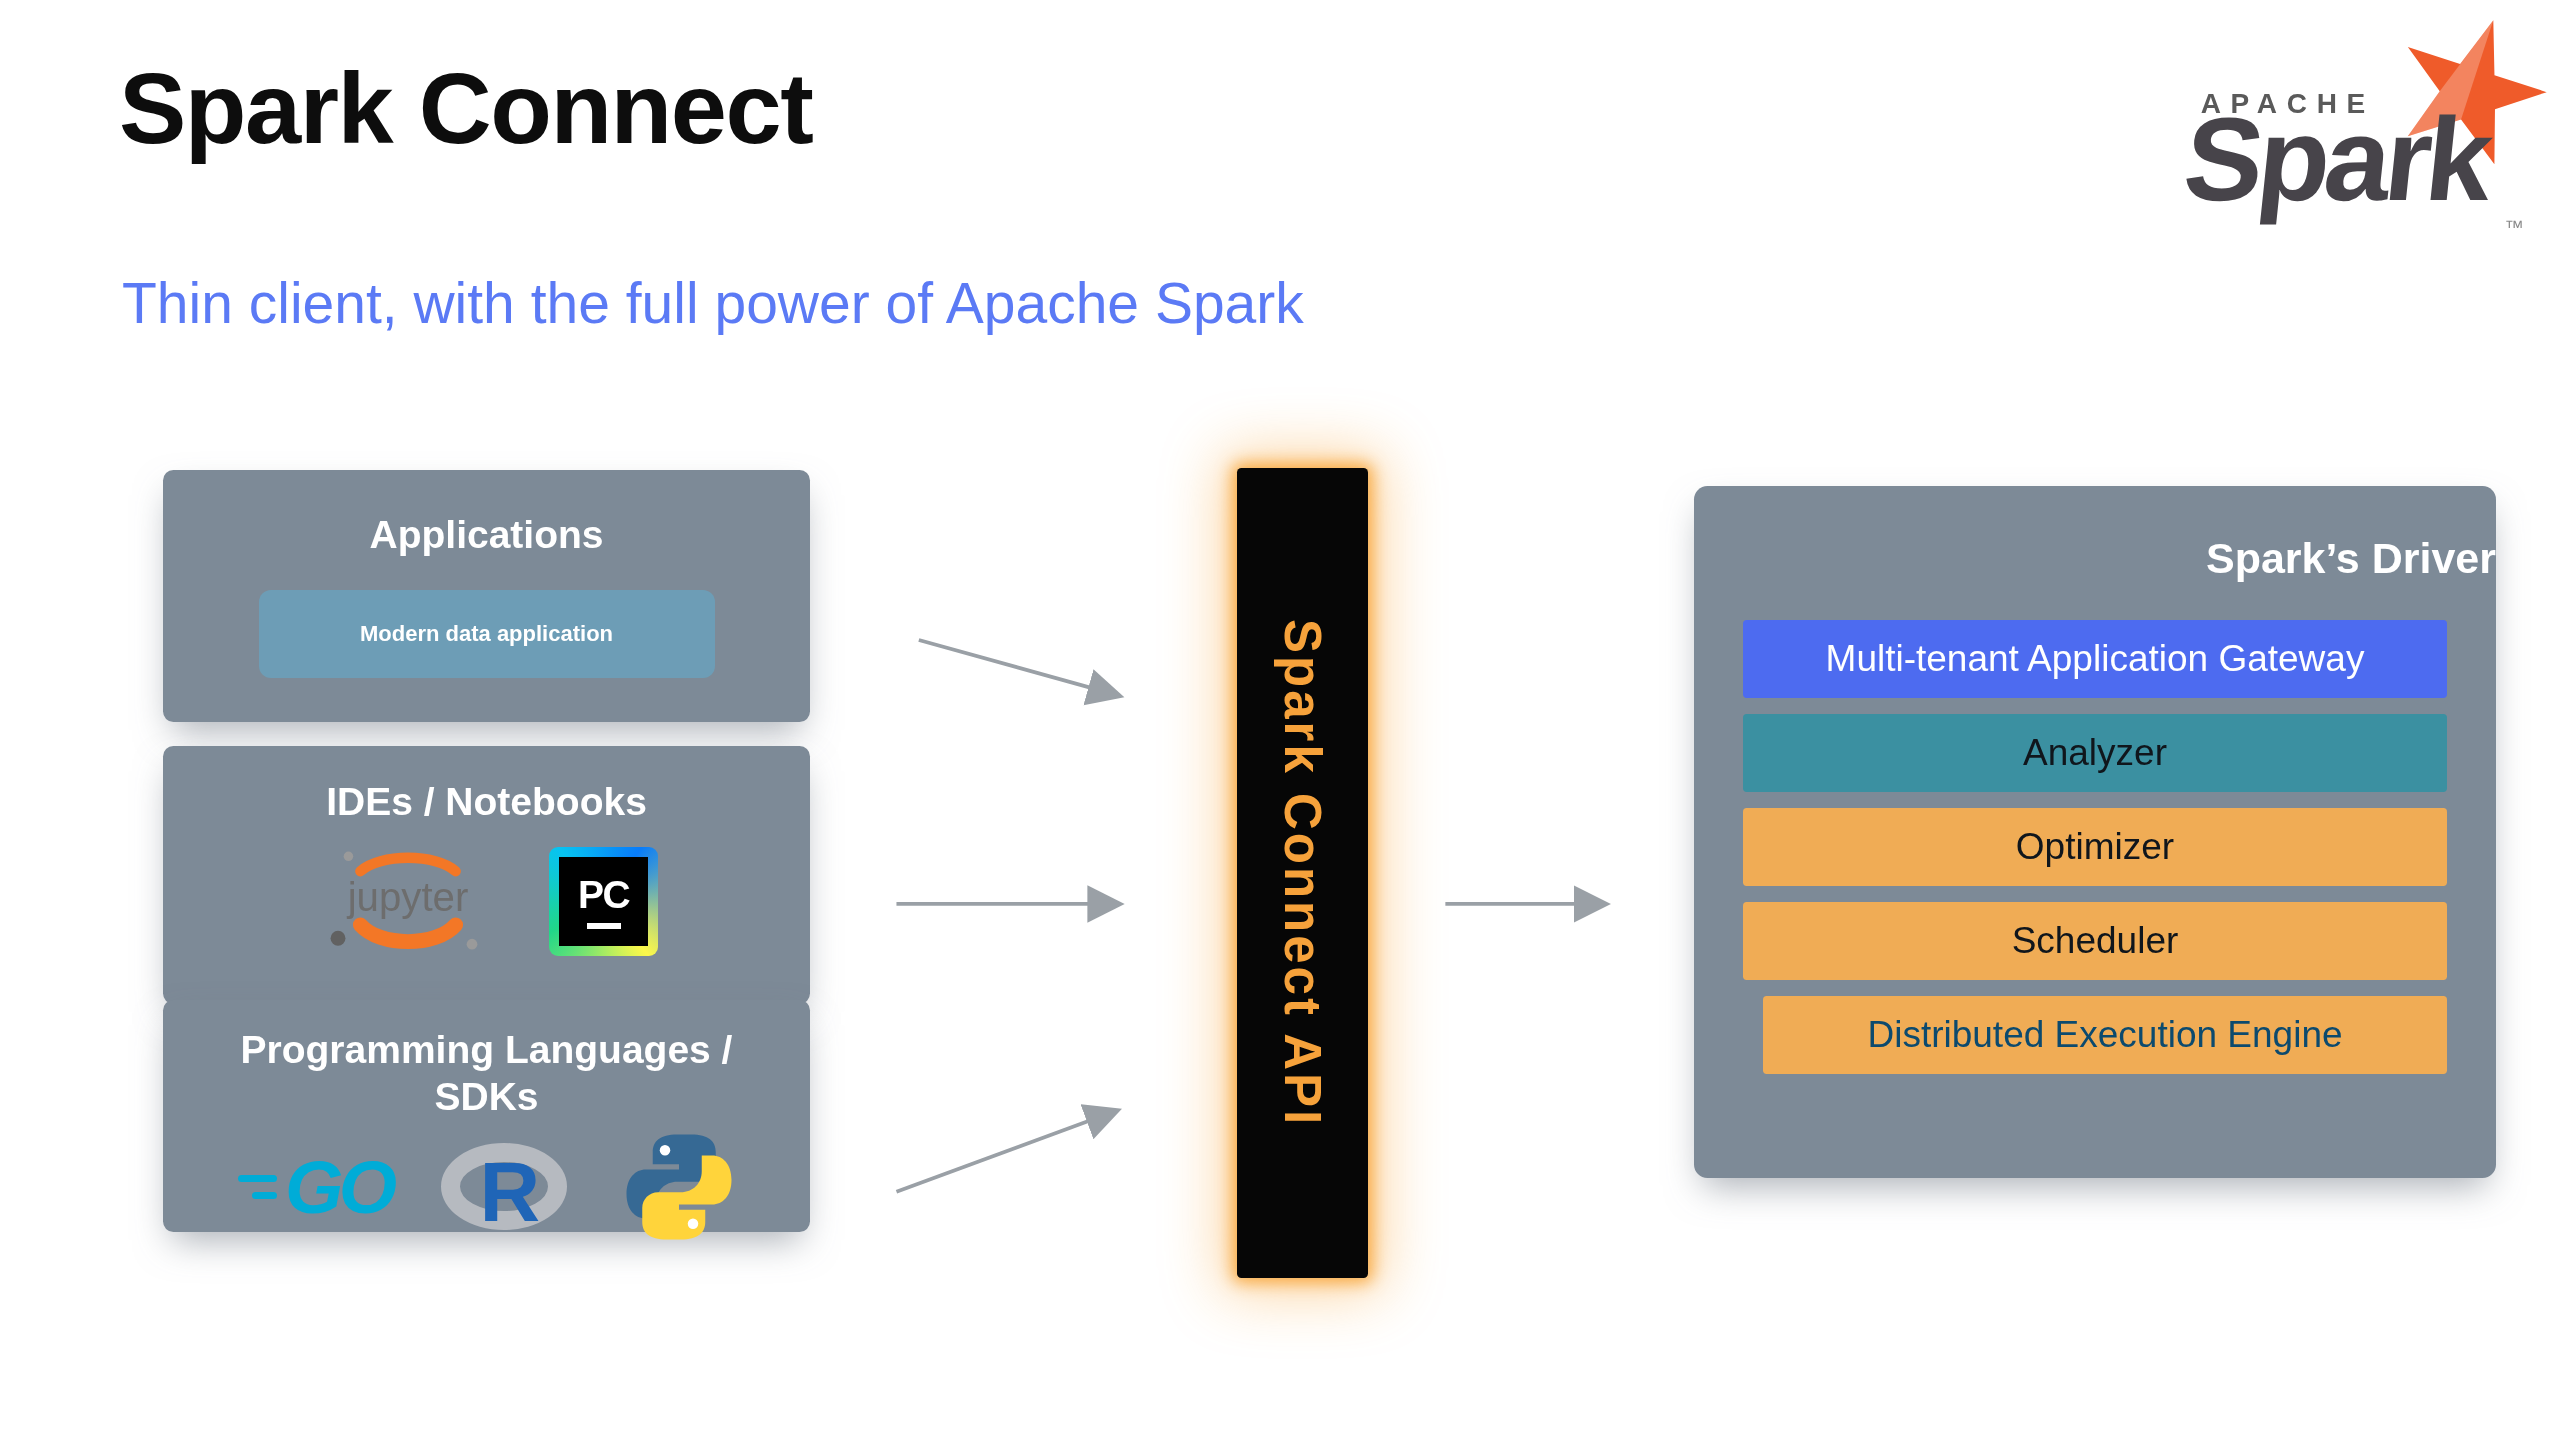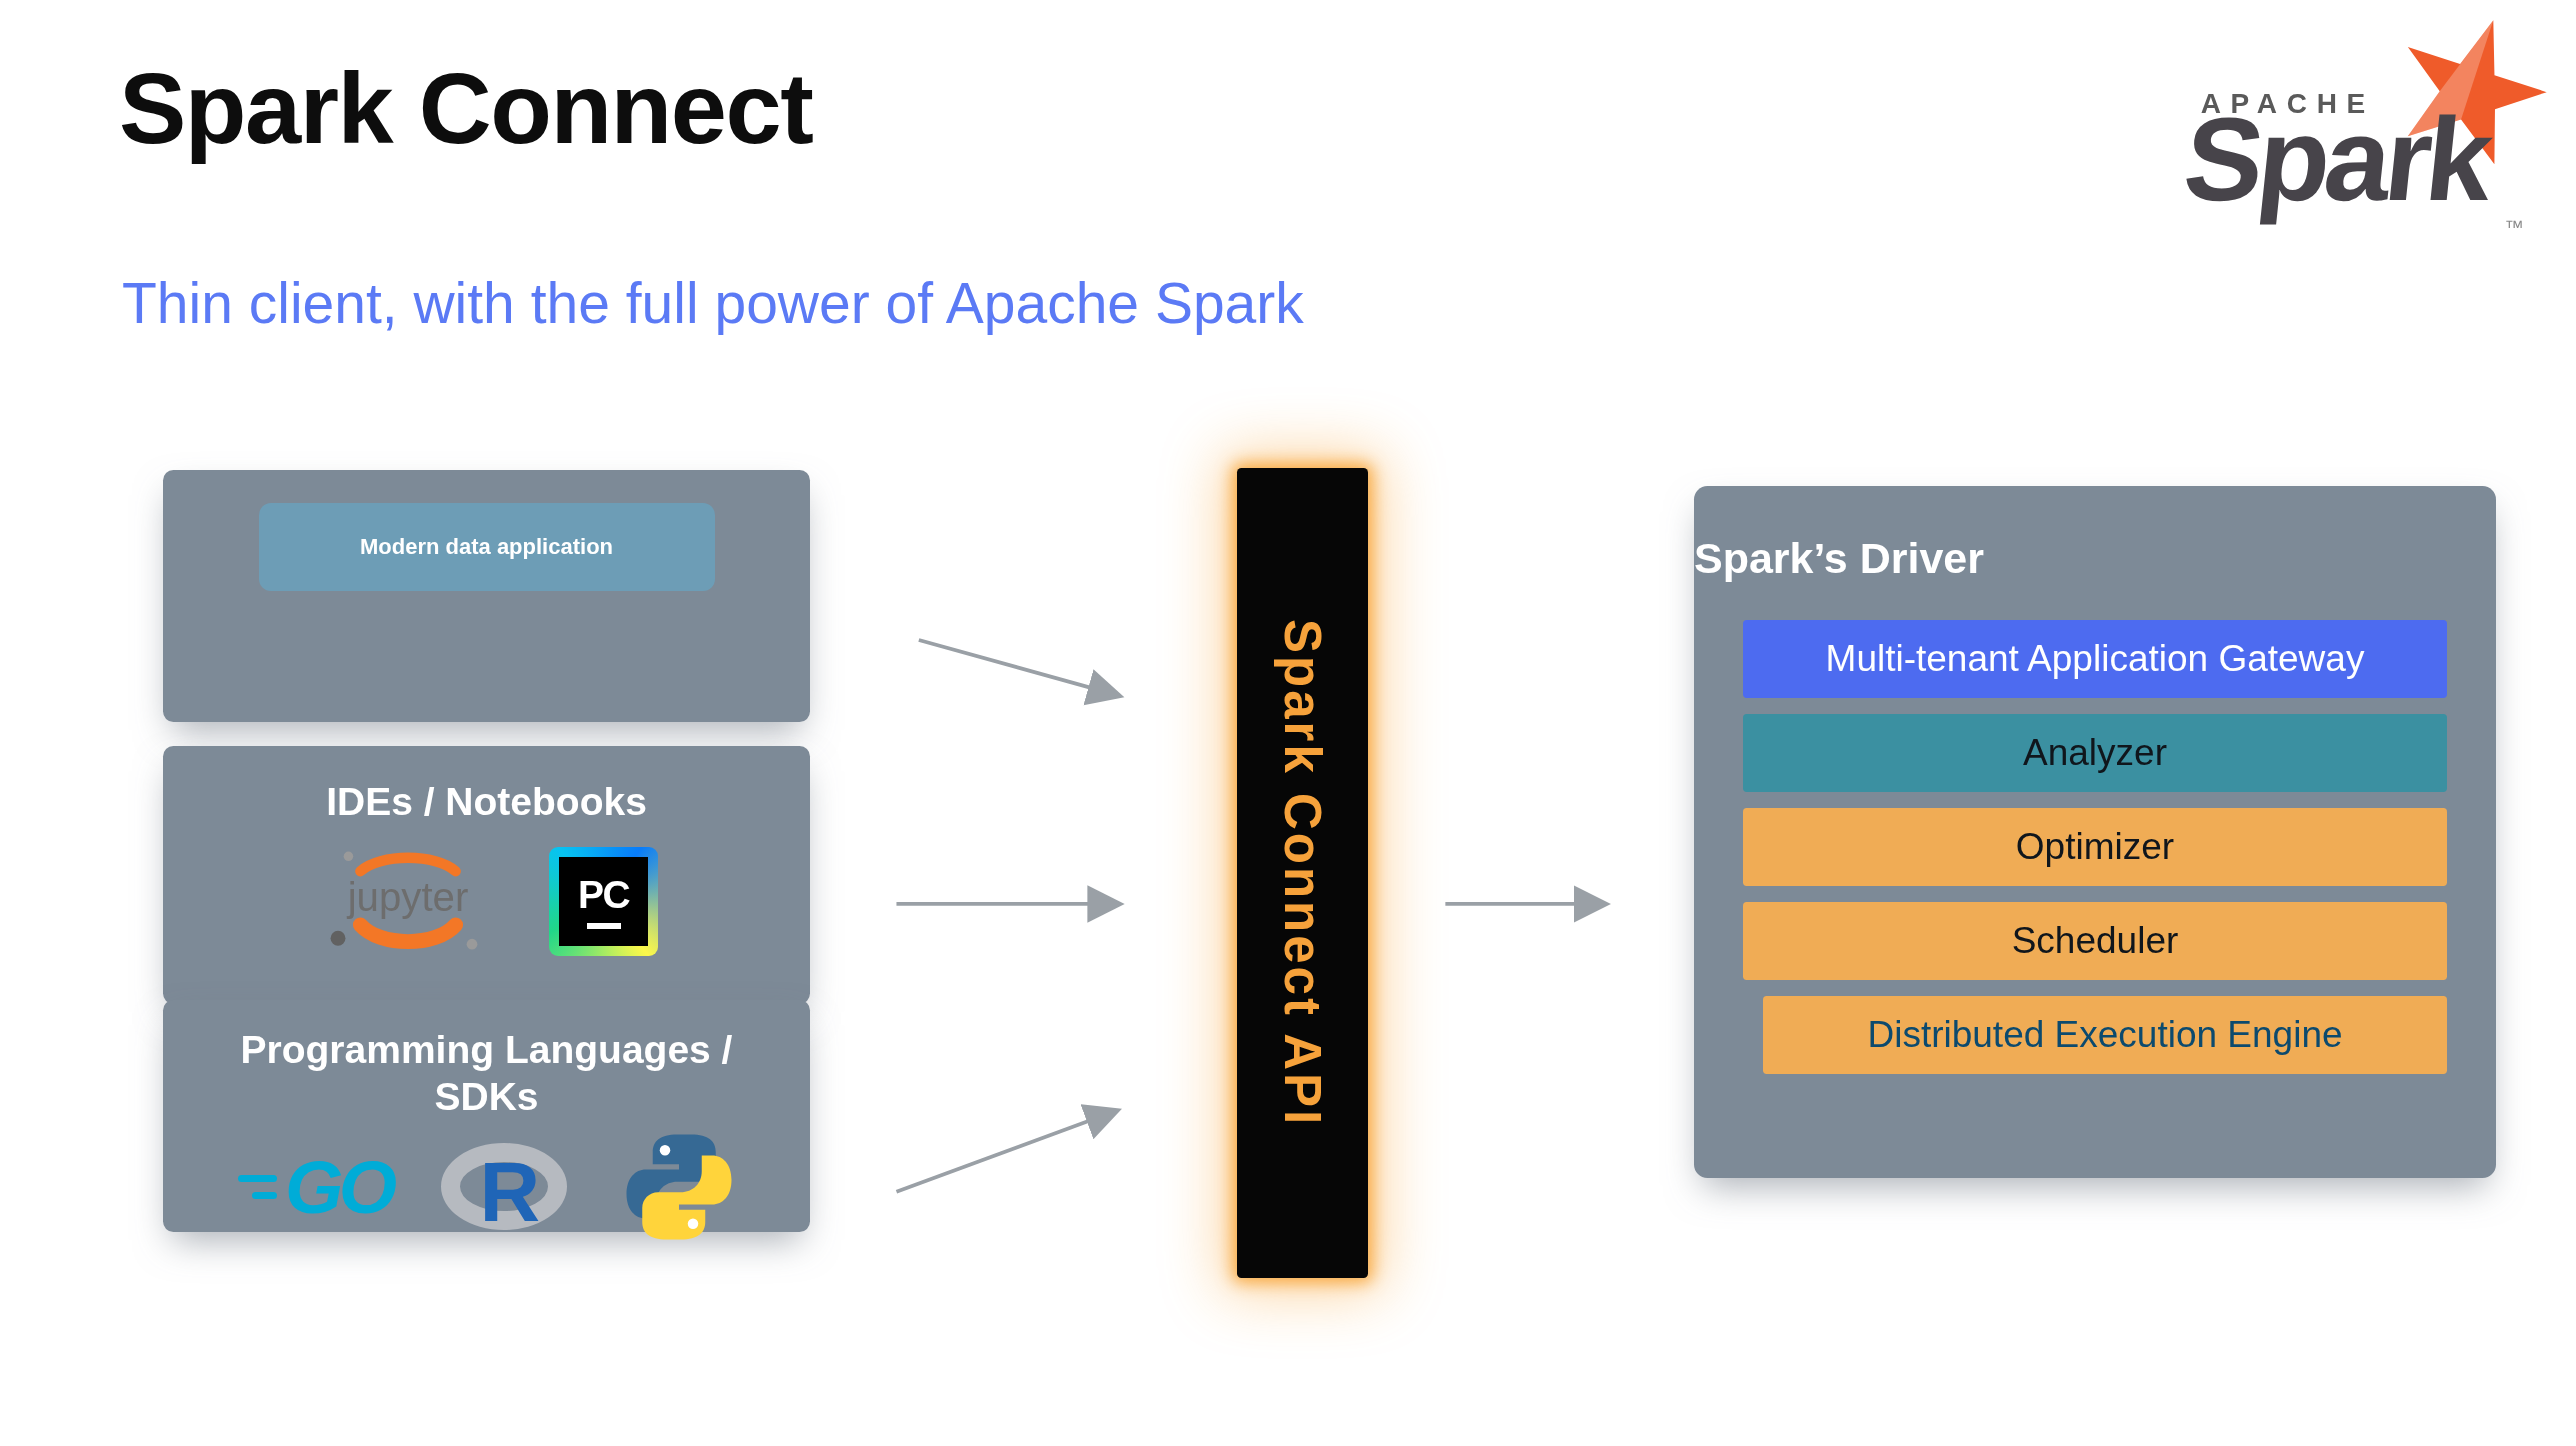--- a/index.html
+++ b/index.html
@@ -61,21 +61,21 @@
   
   .connector{position:absolute;left:1237px;top:468px;width:131px;height:810px;background:#060606;
              border-radius:4.5px;display:flex;align-items:center;justify-content:center;
              box-shadow:0 0 60px 15px rgba(248,153,28,0.40), 0 0 16.4px 4.5px rgba(248,153,28,0.75);}
   .connector .vtext{writing-mode:vertical-rl;font-size:51px;font-weight:600;color:#f6a23b;
                     letter-spacing:3px;white-space:nowrap;}
 
   
   .driver{position:absolute;left:1694px;top:486px;width:802px;height:692px;background:#7d8a97;
           border-radius:13.4px;box-shadow:0 16.4px 36px -9px rgba(100,110,122,0.55);}
-  .driver-title{margin:0;padding-top:48px;text-align:left;font-size:43px;font-weight:600;color:#ffffff;}
+  .driver-title{margin:0;padding-top:48px;text-align:right;font-size:43px;font-weight:600;color:#ffffff;}
   .layers{position:absolute;left:49px;right:49px;top:134px;display:flex;flex-direction:column;gap:16px;}
   .layer{height:78px;border-radius:3.7px;display:flex;align-items:center;justify-content:center;
          font-size:37px;font-weight:500;}
 
   
   .arrows{position:absolute;left:0;top:0;width:2576px;height:1447px;pointer-events:none;}
 </style>
 </head>
 <body>
 
@@ -88,20 +88,21 @@
     <svg class="star" viewBox="0 0 100 100">
       <path transform="rotate(18 50 50)" fill="#ef5b2a" d="M50 3 L61.5 36 L96.5 36 L68.5 56.5 L79 90 L50 69.5 L21 90 L31.5 56.5 L3.5 36 L38.5 36 Z"></path>
       <path transform="rotate(18 50 50)" fill="#ffffff" opacity="0.25" d="M50 3 L50 69.5 L21 90 L31.5 56.5 Z"></path>
     </svg>
     <div class="apache">APACHE</div>
     <div class="wordmark">Spark</div>
     <div class="tm">™</div>
   </div>
 
   <div class="panel" id="panel-apps">
+    <div class="panel-title">Applications</div>
     <div class="chip">Modern data application</div>
   </div>
 
   <div class="panel" id="panel-ides">
     <div class="panel-title">IDEs / Notebooks</div>
     <div class="logo-row">
       <svg width="186" height="134" viewBox="0 0 120 90">
         <path d="M28 25 C 41 13, 79 13, 92 25" stroke="#f37726" stroke-width="7" fill="none" stroke-linecap="round"></path>
         <path d="M28 61 C 41 76, 79 76, 92 61" stroke="#f37726" stroke-width="10" fill="none" stroke-linecap="round"></path>
         <text x="60" y="52" text-anchor="middle" font-size="27" fill="#6d6d6d">jupyter</text>

